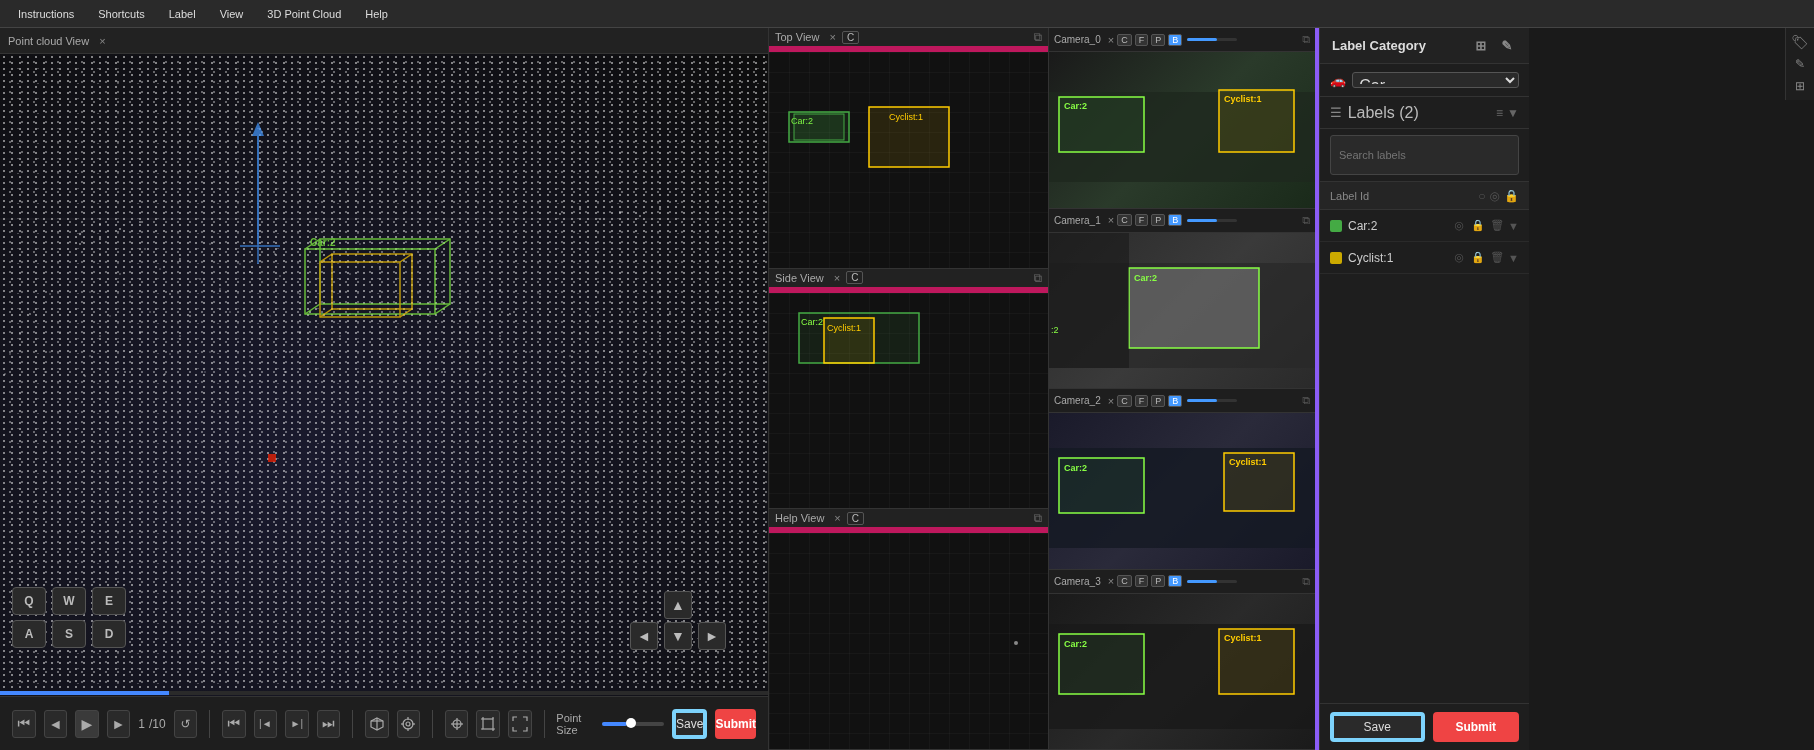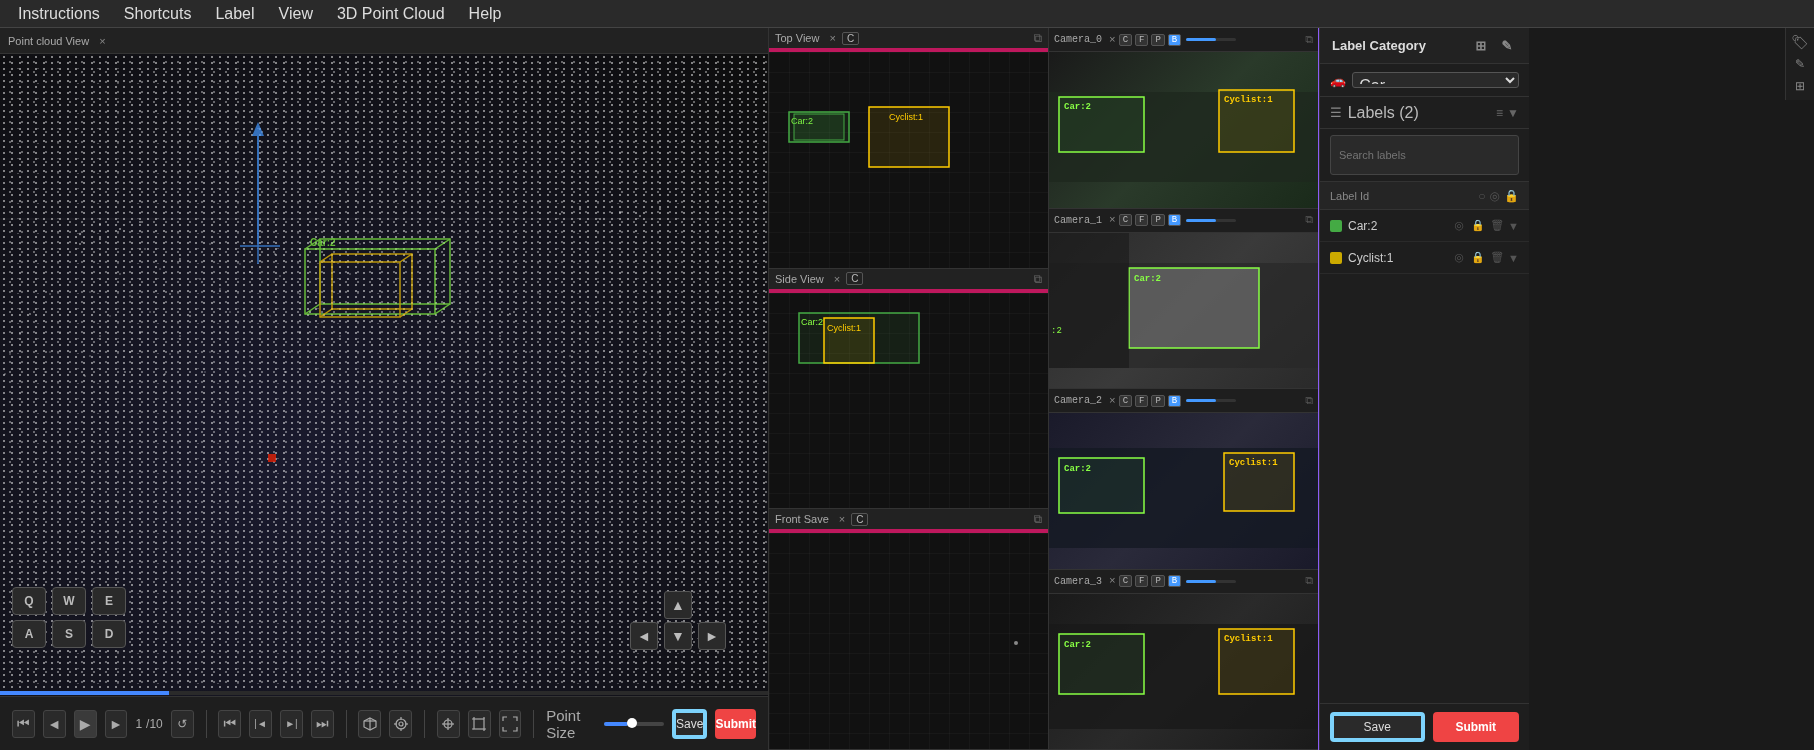--- a/index.html
+++ b/index.html
@@ -22,21 +22,21 @@
       border-bottom: 1px solid #444;
       padding: 0 8px;
       gap: 4px;
       position: relative;
       z-index: 10;
     }
     .menu-item {
       padding: 2px 10px;
       cursor: pointer;
       color: #ddd;
-      font-size: 16px;
+      font-size: 11px;
       border-radius: 3px;
     }
 
     
     #main-layout {
       display: flex;
       height: calc(750px - 28px);
     }
 
     
@@ -140,21 +140,21 @@
     }
     .frame-display {
       display: flex;
       align-items: center;
       gap: 4px;
       color: #aaa;
       font-size: 12px;
     }
     .toolbar-divider { width: 1px; height: 28px; background: #444; margin: 0 4px; }
 
-    .point-size-label { color: #aaa; font-size: 15px; }
+    .point-size-label { color: #aaa; font-size: 11px; }
     .slider {
       width: 80px;
       height: 4px;
       background: #444;
       border-radius: 2px;
       position: relative;
       cursor: pointer;
     }
     .slider-fill {
       height: 100%;
@@ -188,21 +188,21 @@
       display: flex;
       flex-direction: column;
       border-bottom: 1px solid #333;
       background: #111;
     }
     .view-header {
       display: flex;
       align-items: center;
       height: 24px;
       background: #222;
-      border-bottom: 4px solid #be185d;
+      border-bottom: 6px solid #be185d;
       padding: 0 6px;
       font-size: 11px;
       color: #aaa;
       gap: 6px;
     }
     .view-content {
       flex: 1;
       background: #111;
       position: relative;
       overflow: hidden;
@@ -232,22 +232,21 @@
       color: #666;
       font-size: 12px;
     }
 
     
     #camera-panels {
       display: flex;
       flex-direction: column;
       width: 270px;
       height: 100%;
-      border-right: 1px solid #8b5cf6;
-      font-family: Liberation Mono, monospace;
+      border-right: 4px solid #8b5cf6;
     }
     .camera-panel {
       flex: 1;
       display: flex;
       flex-direction: column;
       border-bottom: 1px solid #333;
       background: #111;
     }
     .camera-header {
       display: flex;
@@ -862,21 +861,21 @@
           <rect x="30" y="20" width="120" height="50" stroke="#44aa44" stroke-width="1.5" fill="rgba(68,170,68,0.1)"></rect>
           <text x="32" y="32" fill="#88ff44" font-size="9">Car:2</text>
           <rect x="55" y="25" width="50" height="45" stroke="#ffcc00" stroke-width="1.5" fill="rgba(255,204,0,0.1)"></rect>
           <text x="58" y="38" fill="#ffcc00" font-size="9">Cyclist:1</text>
         </svg>
       </div>
     </div>
 
     <div class="view-panel">
       <div class="view-header">
-        <span>Front Save</span>
+        <span>Help View</span>
         <span class="panel-close">×</span>
         <span class="view-icon-c">C</span>
         <span class="view-maximize">⧉</span>
       </div>
       <div class="view-content">
         <div class="view-grid"></div>
         <div class="small-dot"></div>
       </div>
     </div>
   </div>

